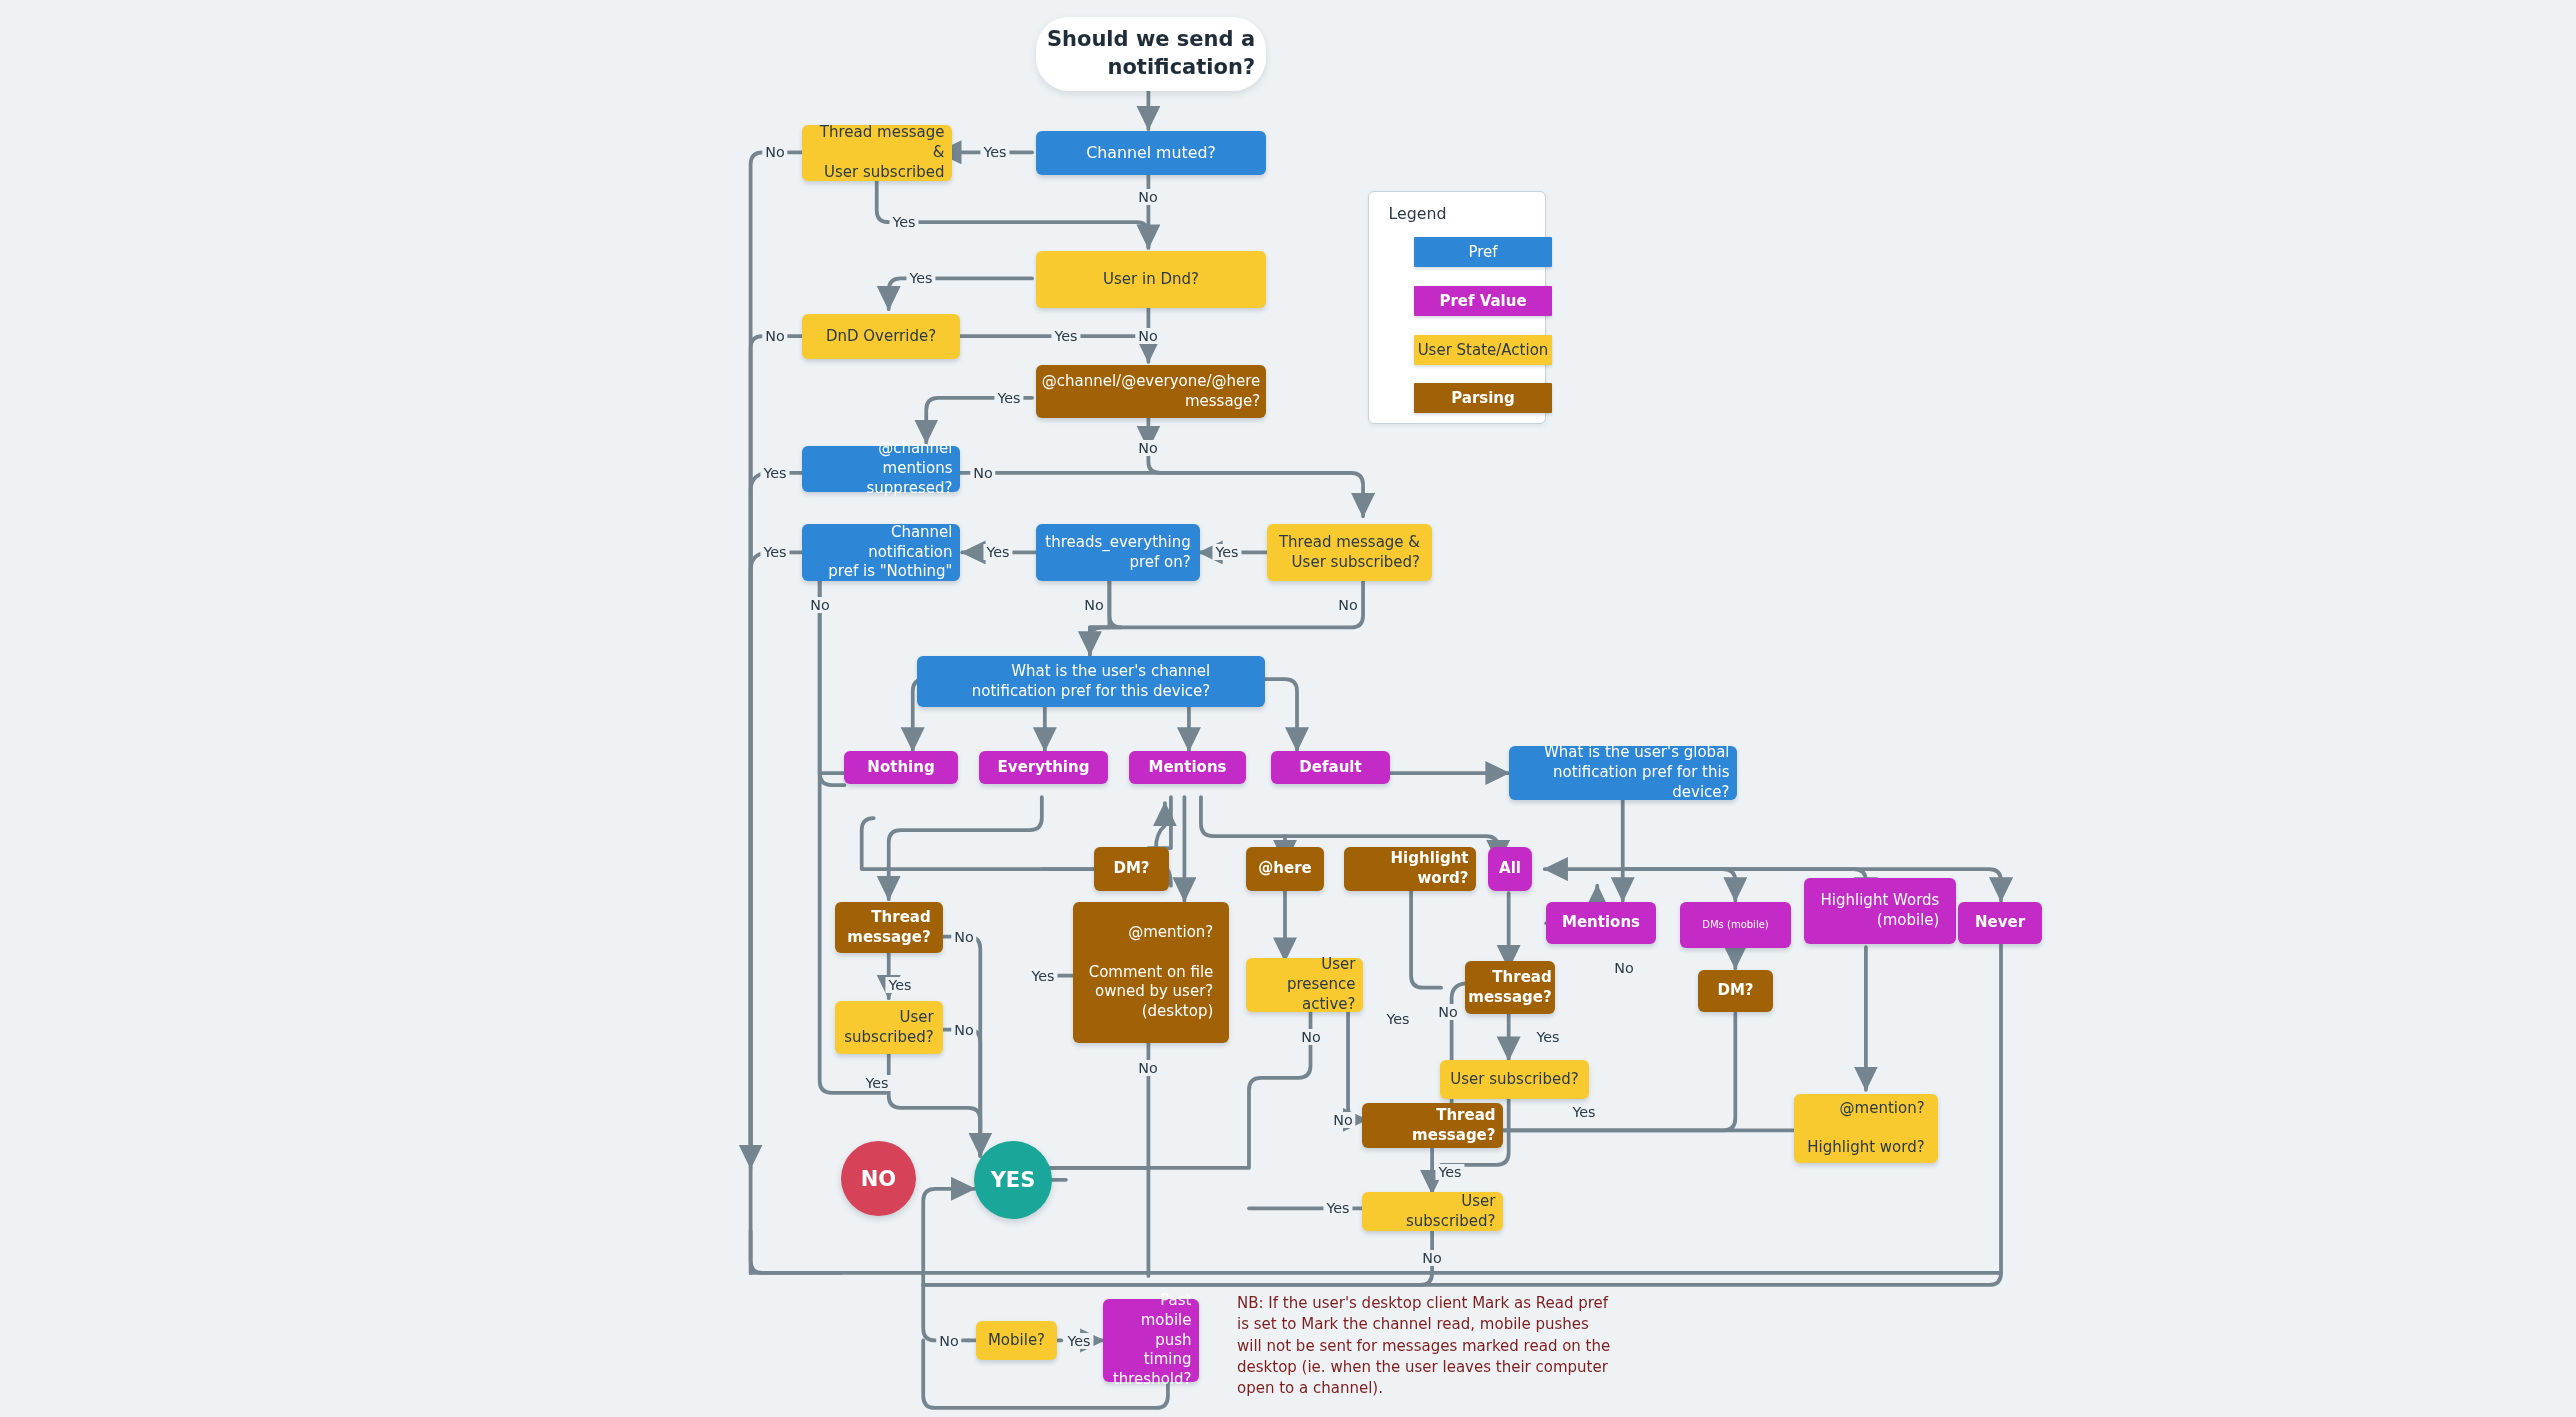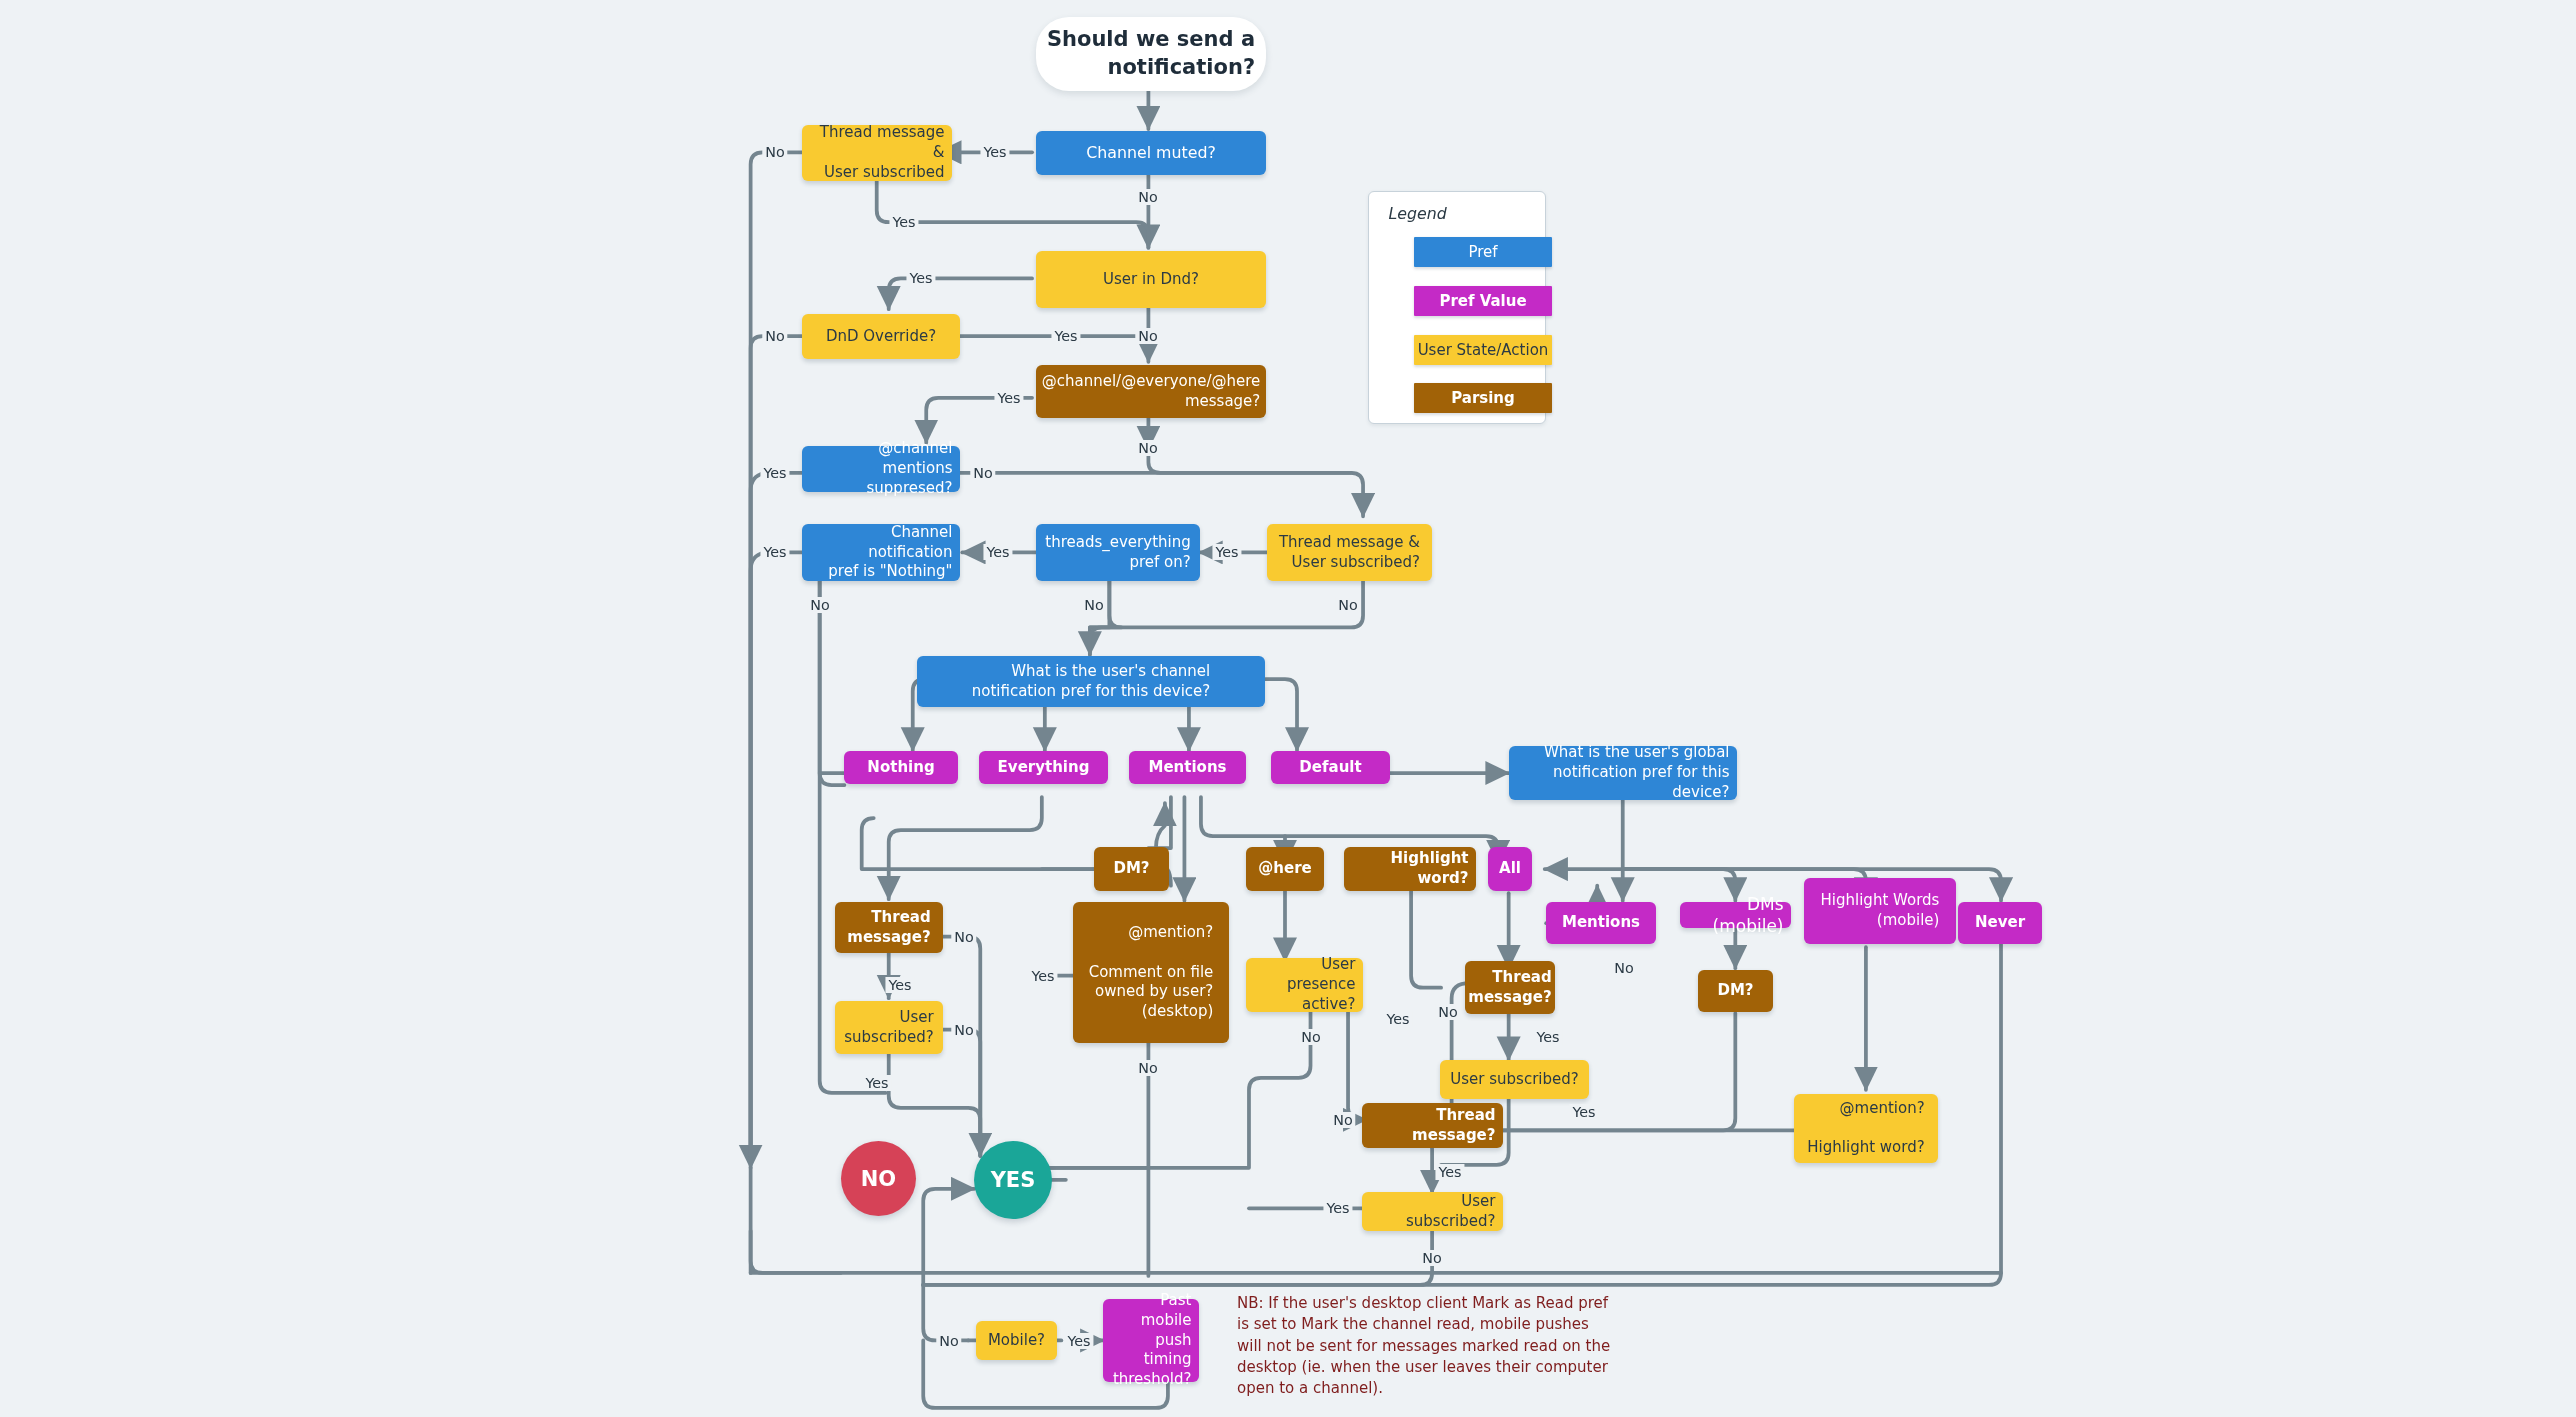--- a/index.html
+++ b/index.html
@@ -61,21 +61,21 @@
     position:absolute;
     box-sizing:border-box;
     background:#ffffff;
     border:0.8px solid #c7d2da;
     border-radius:6px;
     z-index:5;
     box-shadow:0 1.5px 3.8px rgba(40,60,80,.08);
   }
   #legend .legend-title{
     position:absolute;left:19.5px;top:12px;
-    font-size:15.8px;color:#2b3a45;font-style:italic;
+    font-size:15.8px;color:#2b3a45;
   }
   #legend .swatch{
     position:absolute;left:45px;
     width:138px;height:30px;
     border-radius:1px;
     display:flex;align-items:center;justify-content:center;
     font-size:15px;
     box-shadow:0 1.5px 3px rgba(40,60,80,.18);
   }
 
@@ -286,21 +286,21 @@
   <div class="node parsing" style="left:1094px;top:847px;width:75px;height:44px;font-size:15px;">DM?</div>
 
   <div class="node parsing" style="left:1246px;top:847px;width:78px;height:44px;font-size:15px;">@here</div>
 
   <div class="node parsing" style="left:1344px;top:847px;width:132px;height:44px;font-size:15px;">Highlight word?</div>
 
   <div class="node prefvalue" style="left:1488px;top:847px;width:44px;height:44px;font-size:15px;border-radius:8px;">All</div>
 
   <div class="node prefvalue" style="left:1546px;top:902px;width:110px;height:42px;font-size:15px;">Mentions</div>
 
-  <div class="node prefvalue" style="left:1680px;top:902px;width:111px;height:26px;font-size:17px;font-weight:400;">DMs (mobile)</div>
+  <div class="node prefvalue" style="left:1680px;top:902px;width:111px;height:46px;font-size:10px;font-weight:400;">DMs (mobile)</div>
 
   <div class="node prefvalue" style="left:1804px;top:878px;width:152px;height:66px;font-size:15px;font-weight:400;">Highlight Words
 (mobile)</div>
 
   <div class="node prefvalue" style="left:1958px;top:902px;width:84px;height:42px;font-size:15px;">Never</div>
 
   <div class="node parsing" style="left:835px;top:902px;width:108px;height:51px;font-size:15px;">Thread
 message?</div>
 
   <div class="node userstate" style="left:835px;top:1001px;width:108px;height:53px;font-size:15px;">User

